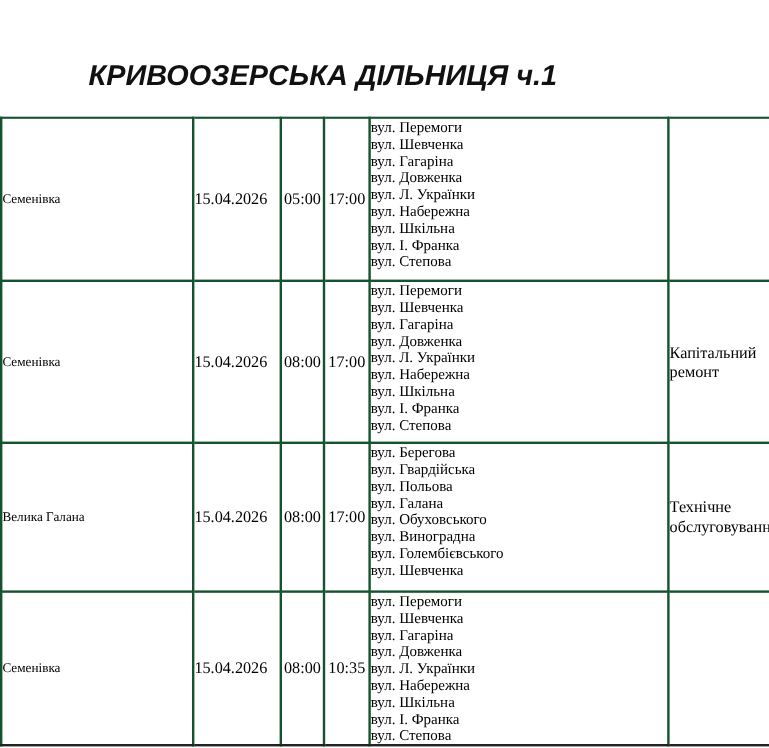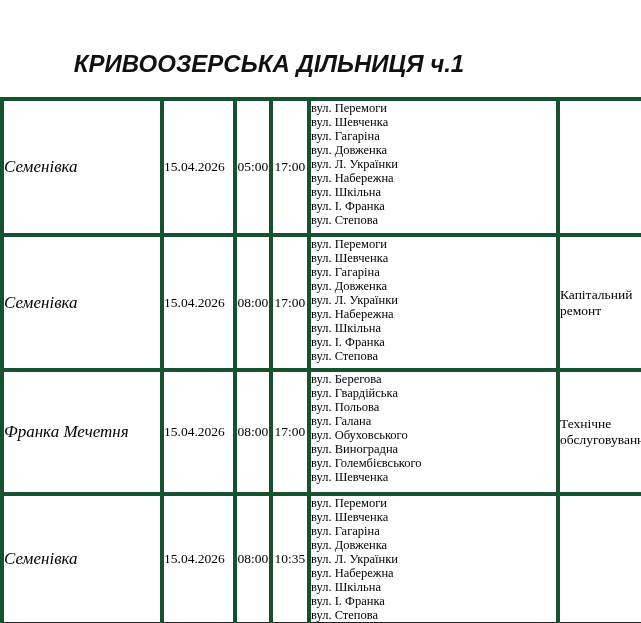--- a/index.html
+++ b/index.html
@@ -37,39 +37,38 @@
     width: 641px;
     height: 526px;
     overflow: hidden;
   }
   table.schedule {
     border-collapse: collapse;
     table-layout: fixed;
     width: 660px;
   }
   table.schedule td {
-    border: 4px solid #14532d;
+    border: 2px solid #14532d;
     padding: 0;
     overflow: hidden;
   }
   table.schedule tr:last-child td {
     border-bottom: 2px solid #222222;
   }
   col.c-loc    { width: 160px; }
   col.c-date   { width: 73px;  }
   col.c-start  { width: 36px;  }
   col.c-end    { width: 38px;  }
   col.c-streets{ width: 249px; }
   col.c-work   { width: 104px; }
 
   td.loc {
     vertical-align: middle;
-    font-size: 17px;
+    font-size: 11px;
     padding-left: 5px;
-    font-style: italic;
   }
   td.date {
     vertical-align: middle;
     font-size: 13.5px;
   }
   td.time {
     vertical-align: middle;
     text-align: center;
     font-size: 13.5px;
   }
@@ -136,21 +135,21 @@
 вул. Гагаріна
 вул. Довженка
 вул. Л. Українки
 вул. Набережна
 вул. Шкільна
 вул. І. Франка
 вул. Степова</td>
           <td class="work">Капітальний ремонт</td>
         </tr>
         <tr class="r3">
-          <td class="loc">Франка Мечетня</td>
+          <td class="loc">Велика Галана</td>
           <td class="date">15.04.2026</td>
           <td class="time">08:00</td>
           <td class="time">17:00</td>
           <td class="streets">вул. Берегова
 вул. Гвардійська
 вул. Польова
 вул. Галана
 вул. Обуховського
 вул. Виноградна
 вул. Голембієвського

